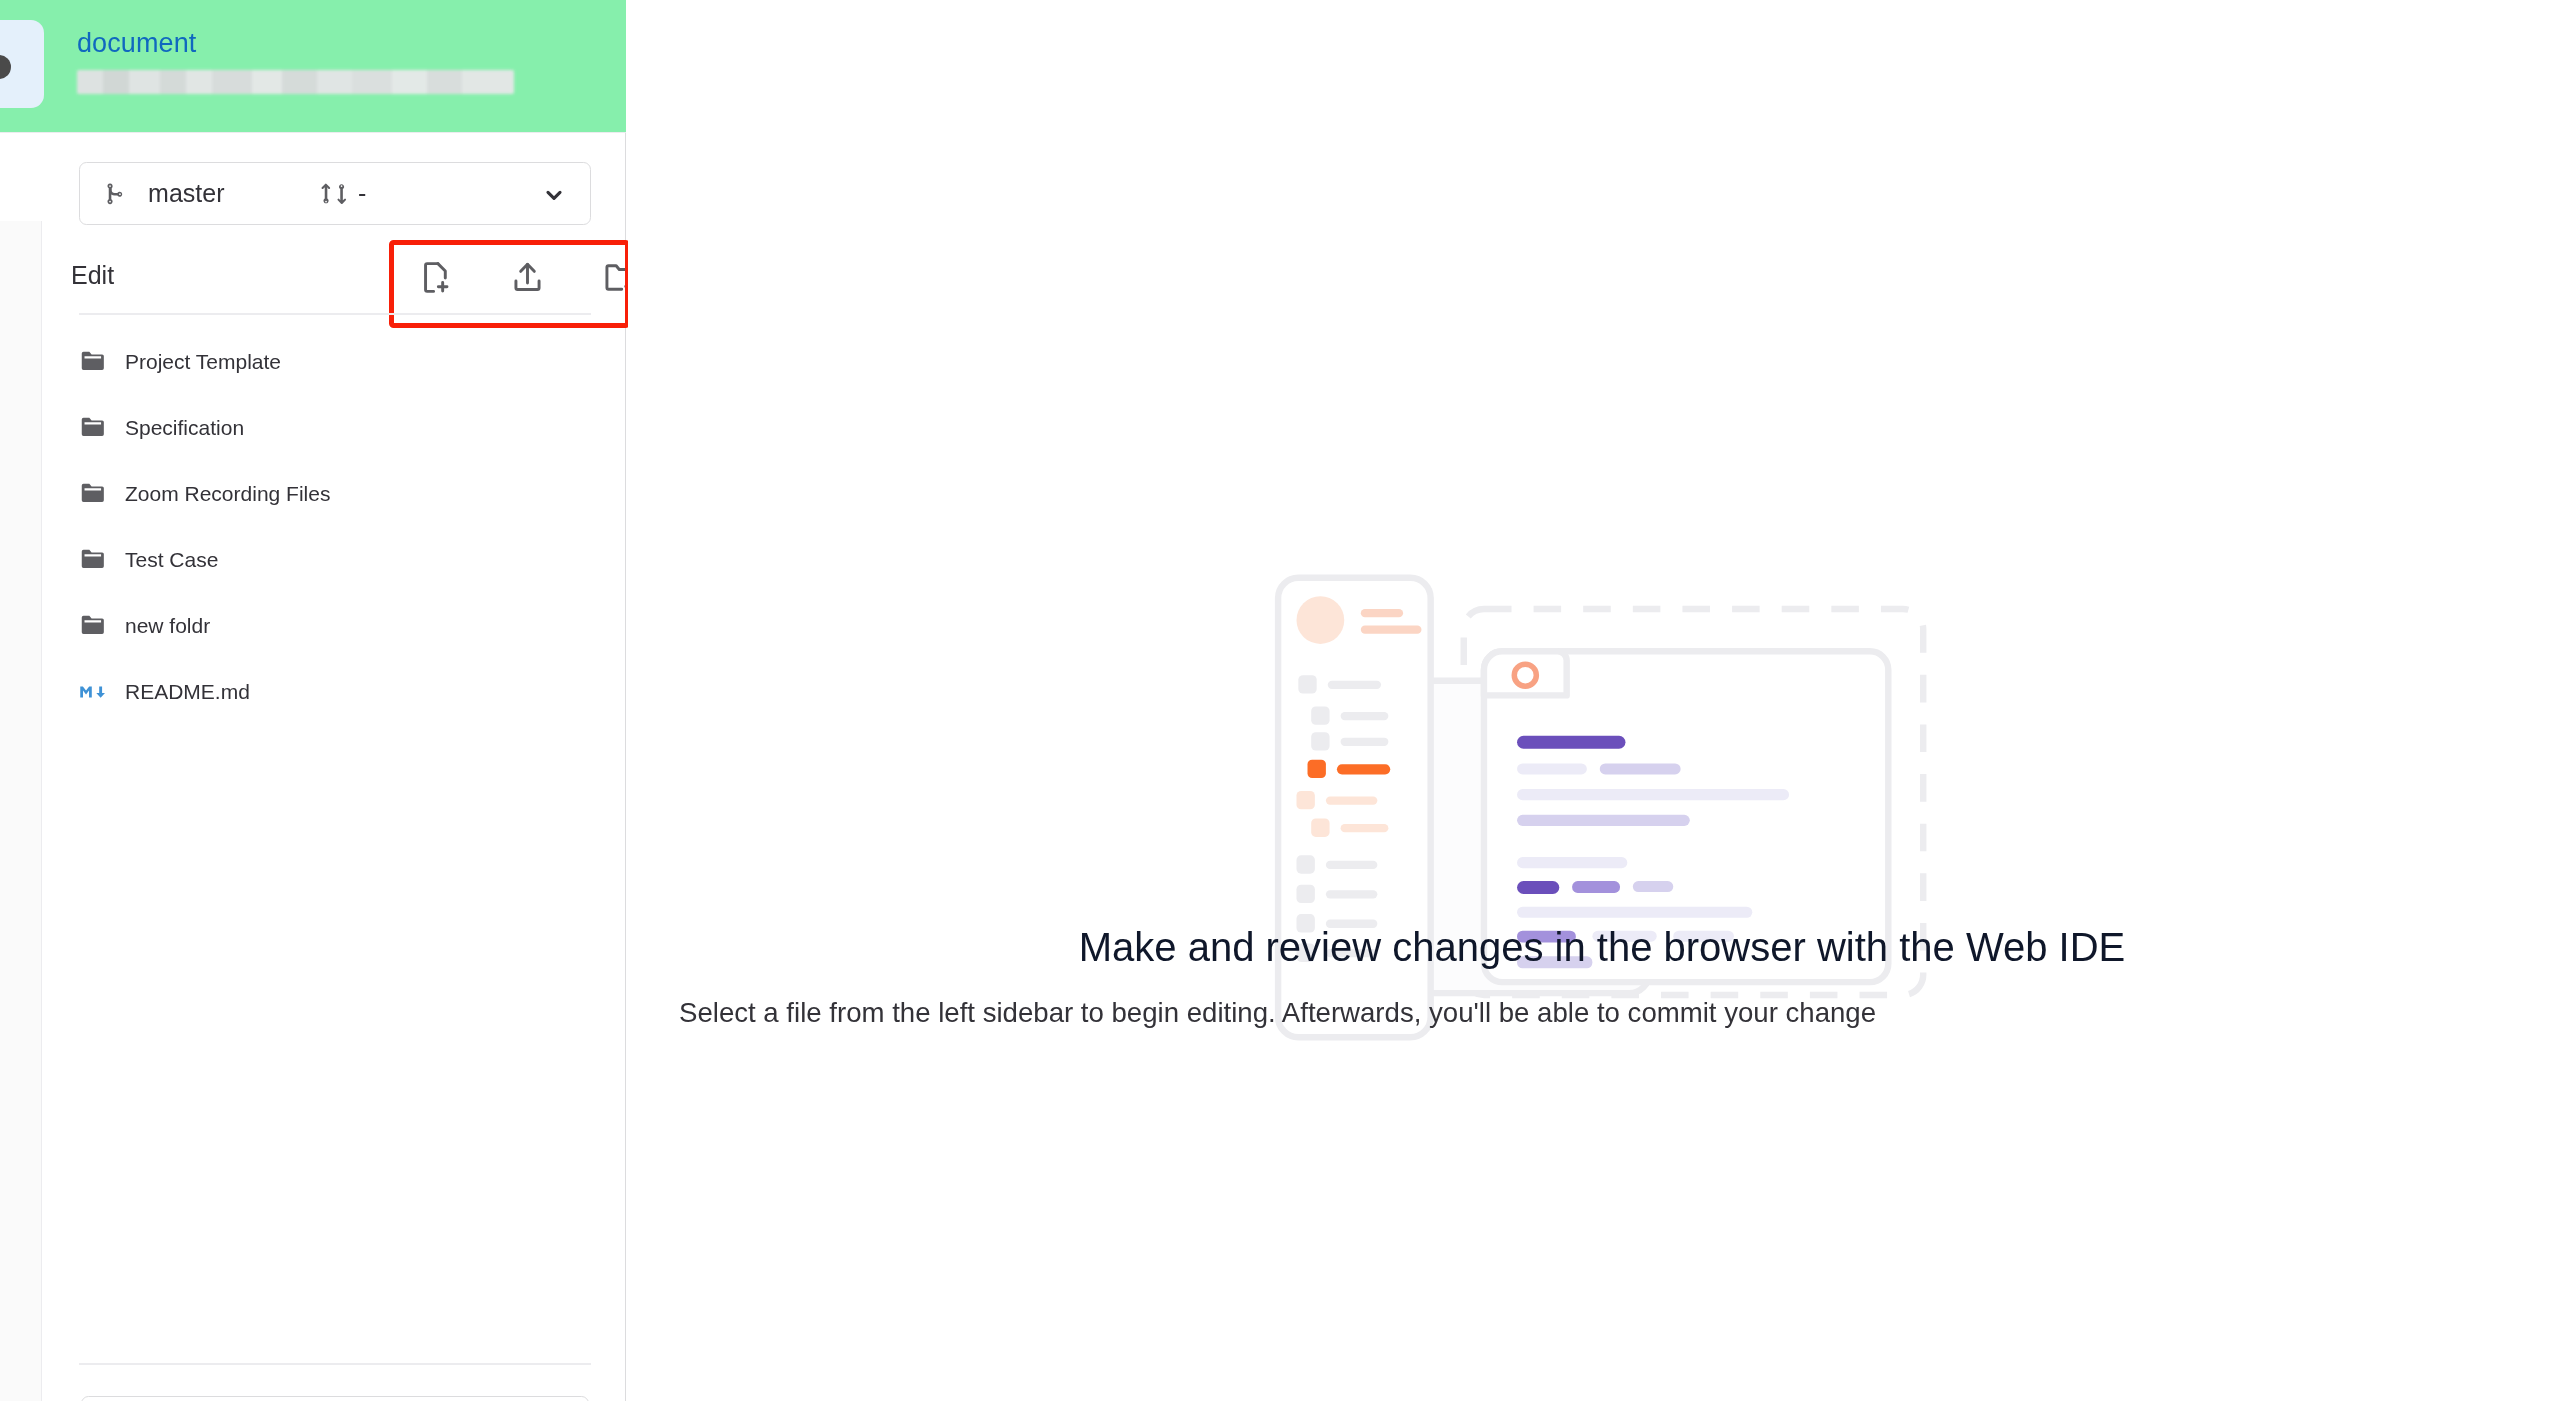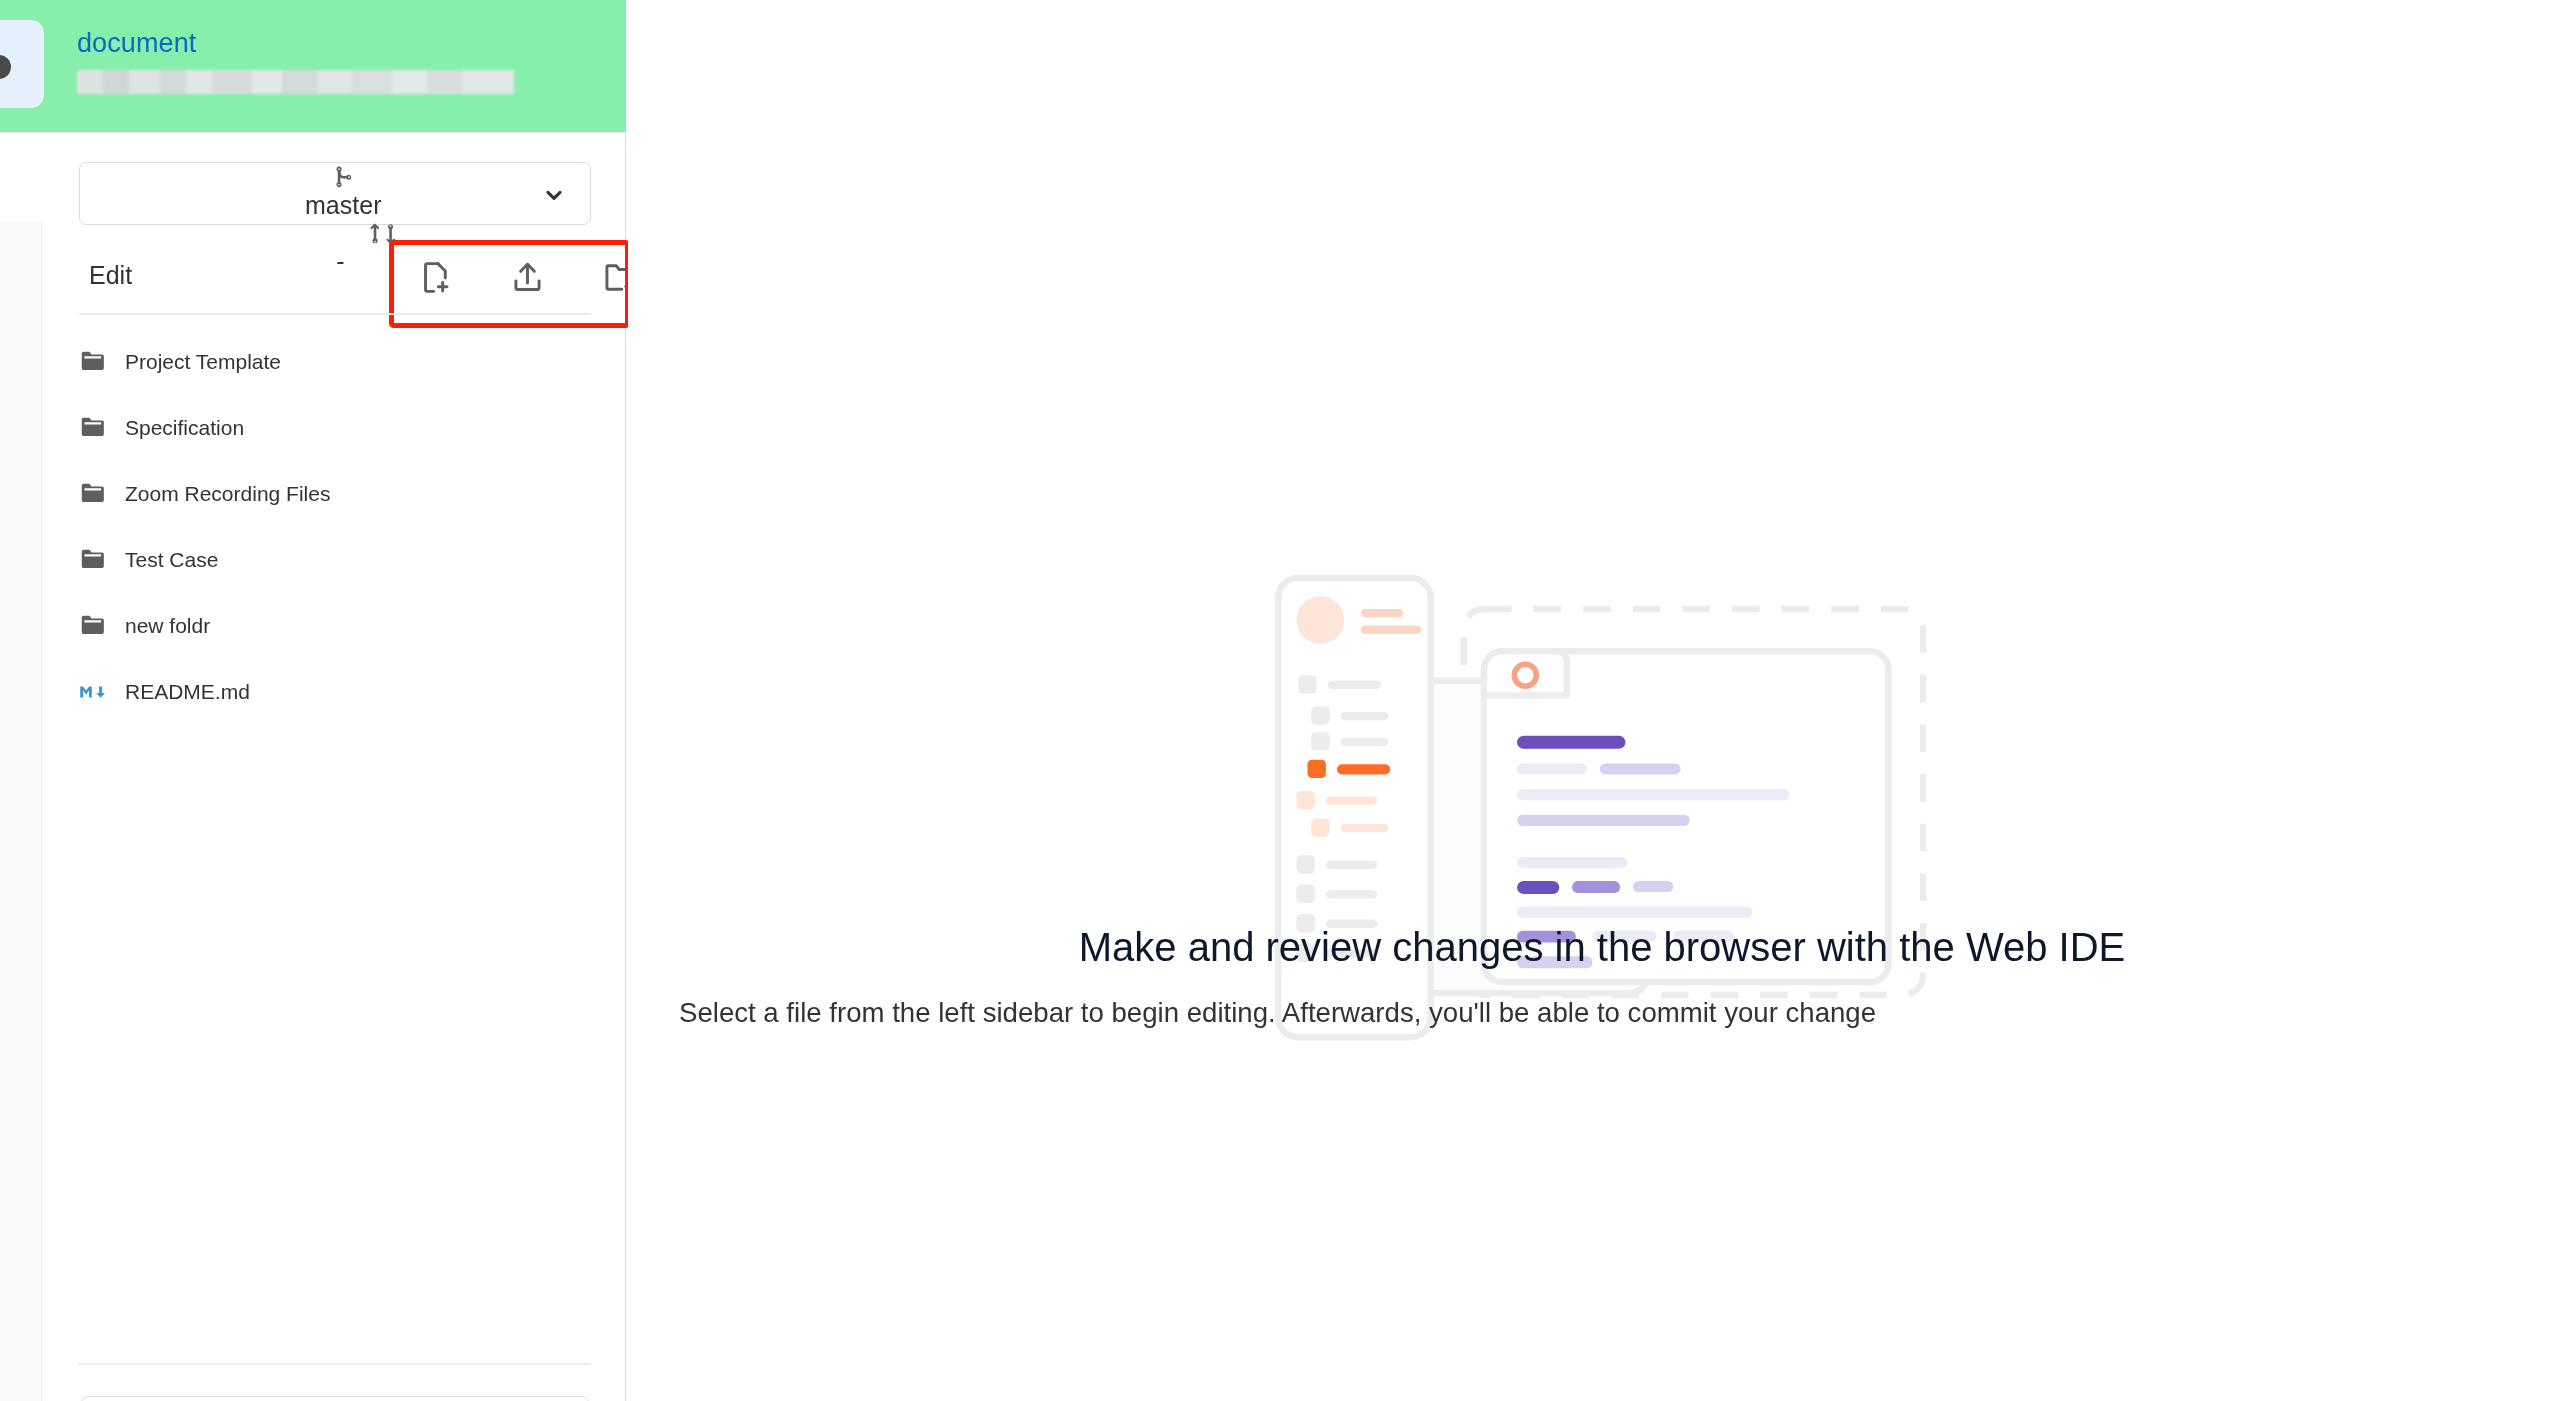--- a/index.html
+++ b/index.html
@@ -70,40 +70,40 @@
     opacity: .95;
   }
 
   
   .branch-select {
     position: absolute; left: 79px; top: 162px;
     width: 512px; height: 63px;
     border: 1.8px solid #dcdcde;
     border-radius: 7.4px;
     background: #fff;
-    display: flex; align-items: center; flex-direction: column;
+    display: flex; align-items: center;
   }
   .branch-icon { margin-left: 24px; display:flex; }
   .branch-label {
     margin-left: 16.5px;
     font-size: 25px;
     color: #333238;
     white-space: nowrap;
   }
   .mr-icon { margin-left: 95px; display:flex; }
   .mr-count {
     margin-left: 11px;
     font-size: 25px;
     color: #333238;
   }
   .branch-chevron { position:absolute; right: 24px; top: 20px; display:flex; }
 
   
   .edit-row {
-    position: absolute; left: 89px; top: 254px;
+    position: absolute; left: 71px; top: 254px;
     width: 512px; height: 42px;
     display: flex; align-items: center;
   }
   .edit-label { font-size: 25px; color: #333238; }
 
   .edit-actions {
     position: absolute; left: 414px; top: 257px;
     display: flex; align-items: center; gap: 53px;
   }
   .act-btn {

